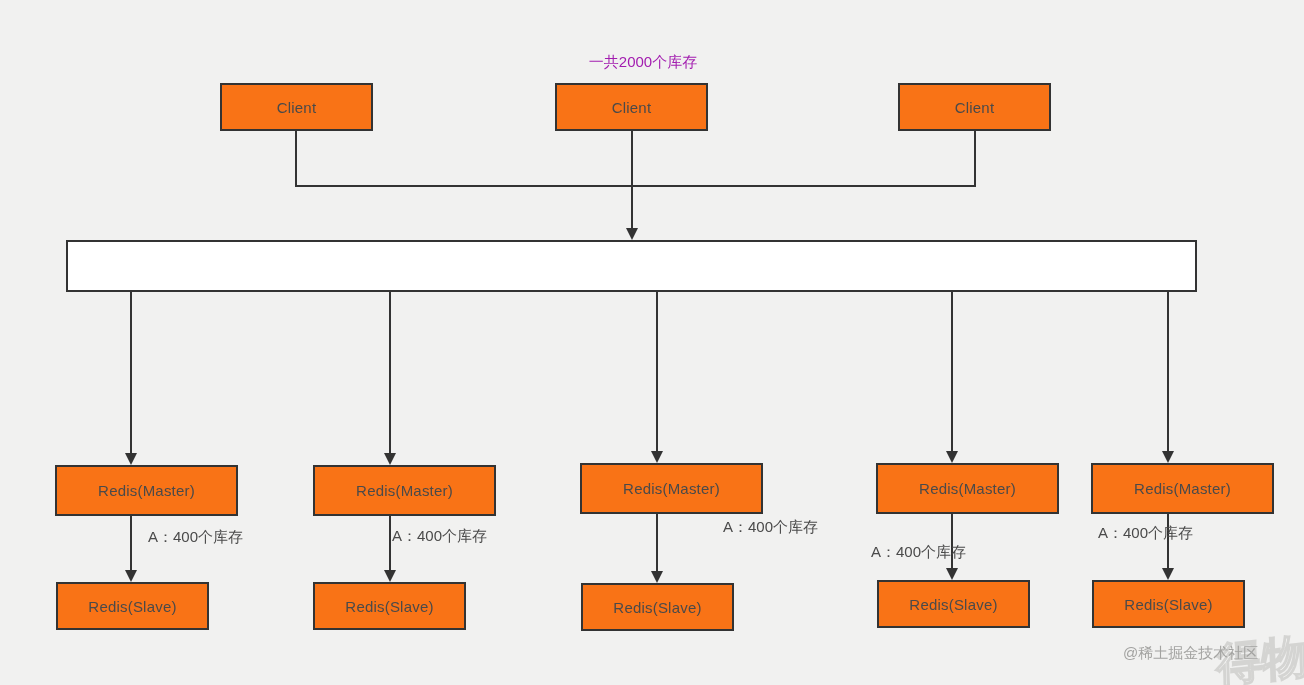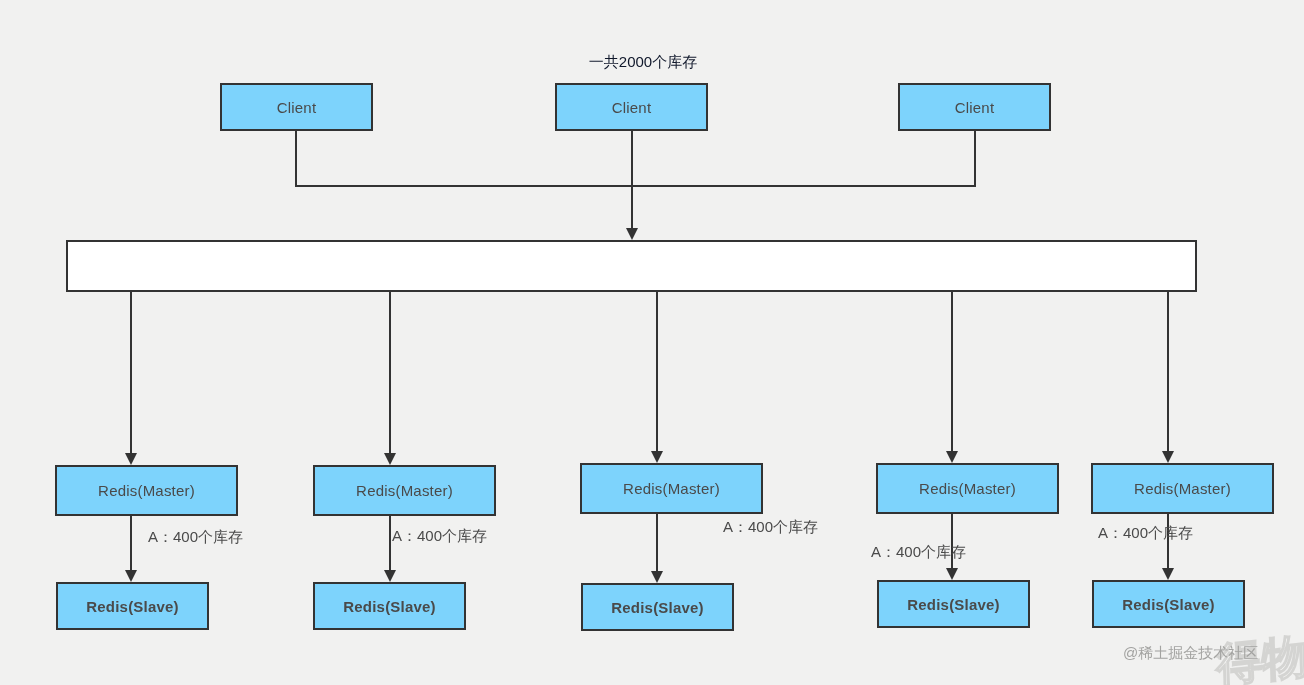--- a/index.html
+++ b/index.html
@@ -14,45 +14,45 @@
     height: 685px;
     background: #f1f1f0;
   }
   .connectors {
     position: absolute;
     left: 0; top: 0;
     width: 1304px; height: 685px;
   }
   .box {
     position: absolute;
-    background: #7dd3fc;
+    background: #f97316;
     border: 2px solid #333333;
     display: flex;
     align-items: center;
     justify-content: center;
     color: #4a4a4a;
     font-size: 15px;
     letter-spacing: 0.2px;
   }
   .client-box { width: 153px; height: 48px; }
   .master-box { width: 183px; height: 51px; }
-  .slave-box  { width: 153px; height: 48px; font-weight: bold; }
+  .slave-box  { width: 153px; height: 48px; }
   .routing-bar {
     position: absolute;
     left: 66px; top: 240px;
     width: 1131px; height: 52px;
     background: #ffffff;
     border: 2px solid #333333;
   }
   .diagram-title {
     position: absolute;
     left: 588px; top: 53px;
     width: 110px;
     text-align: center;
-    color: #0f172a;
+    color: #a21caf;
     font-size: 15px;
     white-space: nowrap;
   }
   .stock-label {
     position: absolute;
     color: #4a4a4a;
     font-size: 15px;
     white-space: nowrap;
   }
   .watermark-brand {

